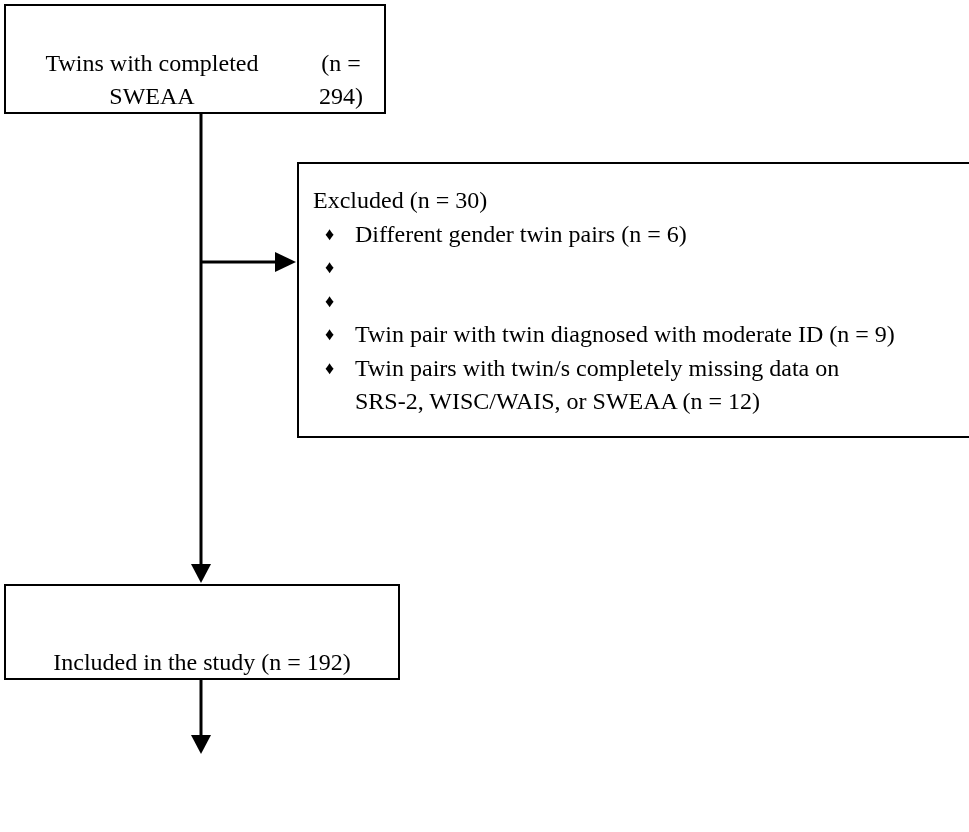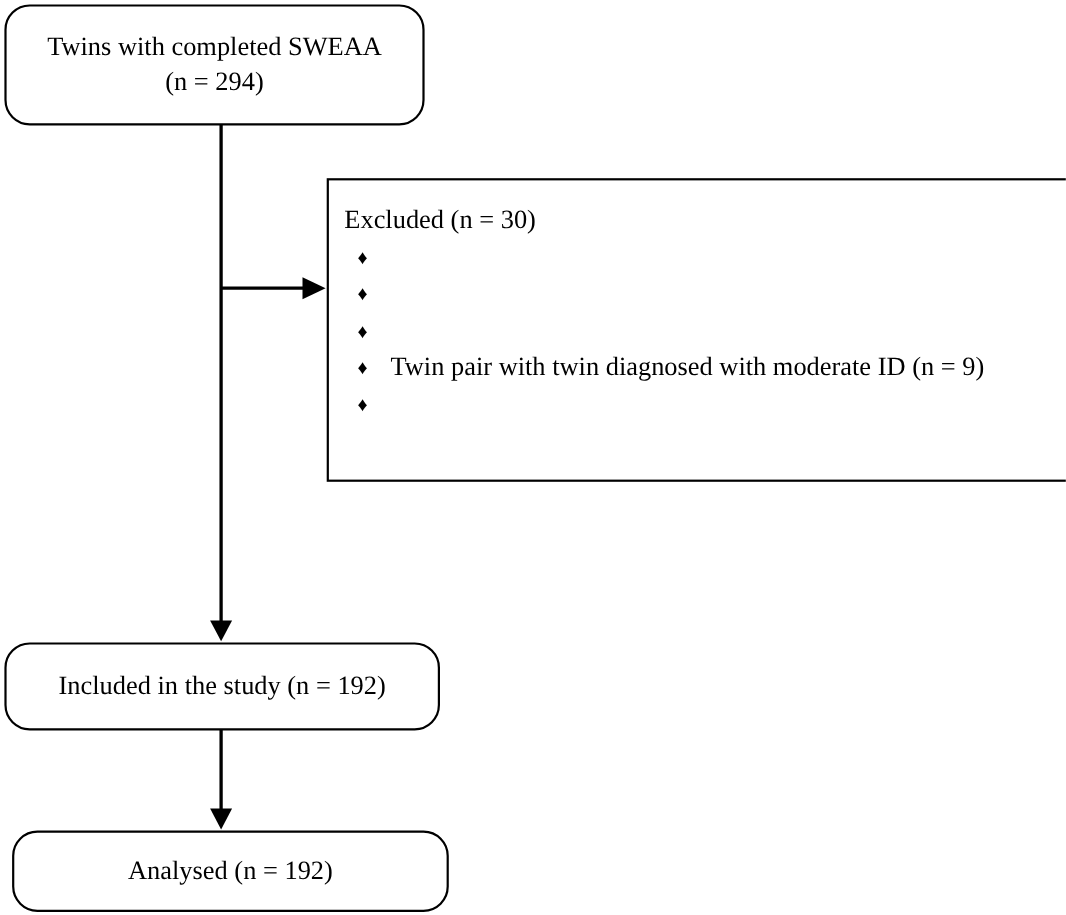--- a/index.html
+++ b/index.html
@@ -19,29 +19,28 @@
   .flow-box {
     position: absolute;
     box-sizing: border-box;
     border: 2px solid #000000;
     background: #ffffff;
     font-size: 24px;
     line-height: 1.35;
   }
   .flow-box.centered {
     display: flex;
-    flex-direction: column;
-    align-items: center;
+    flex-direction: row;
+    align-items: flex-end;
     justify-content: center;
     text-align: center;
-    border-radius: 23px;
   }
   .box-top      { left: 4px;   top: 4px;   width: 382px; height: 110px; }
   .box-excluded { left: 297px; top: 162px; width: 700px; height: 276px; padding: 20px 12px 14px 14px; }
-  .box-included { left: 4px;   top: 584px; width: 396px; height: 80px;  }
+  .box-included { left: 4px;   top: 584px; width: 396px; height: 96px;  }
   .box-analysed { left: 11px;  top: 755px; width: 397px; height: 74px;  }
 
   .excl-title {
     font-size: 24px;
     line-height: 33.5px;
   }
   .excl-list {
     list-style: none;
     margin: 0;
     padding: 0 0 0 8px;
@@ -91,38 +90,38 @@
   <div class="flow-box box-top centered">
     <div>Twins with completed SWEAA</div>
     <div>(n = 294)</div>
   </div>
 
   <div class="flow-box box-excluded">
     <div class="excl-title">Excluded (n = 30)</div>
     <ul class="excl-list">
       <li>
         <span class="bullet">♦</span>
+        <span class="item-text">Different gender twin pairs (n = 6)</span>
       </li>
       <li>
         <span class="bullet">♦</span>
       </li>
       <li>
         <span class="bullet">♦</span>
       </li>
       <li>
         <span class="bullet">♦</span>
         <span class="item-text">Twin pair with twin diagnosed with moderate ID (n = 9)</span>
       </li>
       <li>
         <span class="bullet">♦</span>
+        <span class="item-text">Twin pairs with twin/s completely missing data on
+SRS-2, WISC/WAIS, or SWEAA (n = 12)</span>
       </li>
     </ul>
   </div>
 
   <div class="flow-box box-included centered">
     <div>Included in the study (n = 192)</div>
   </div>
 
-  <div class="flow-box box-analysed centered">
-    <div>Analysed (n = 192)</div>
-  </div>
 
 </div>
 
 </body></html>

